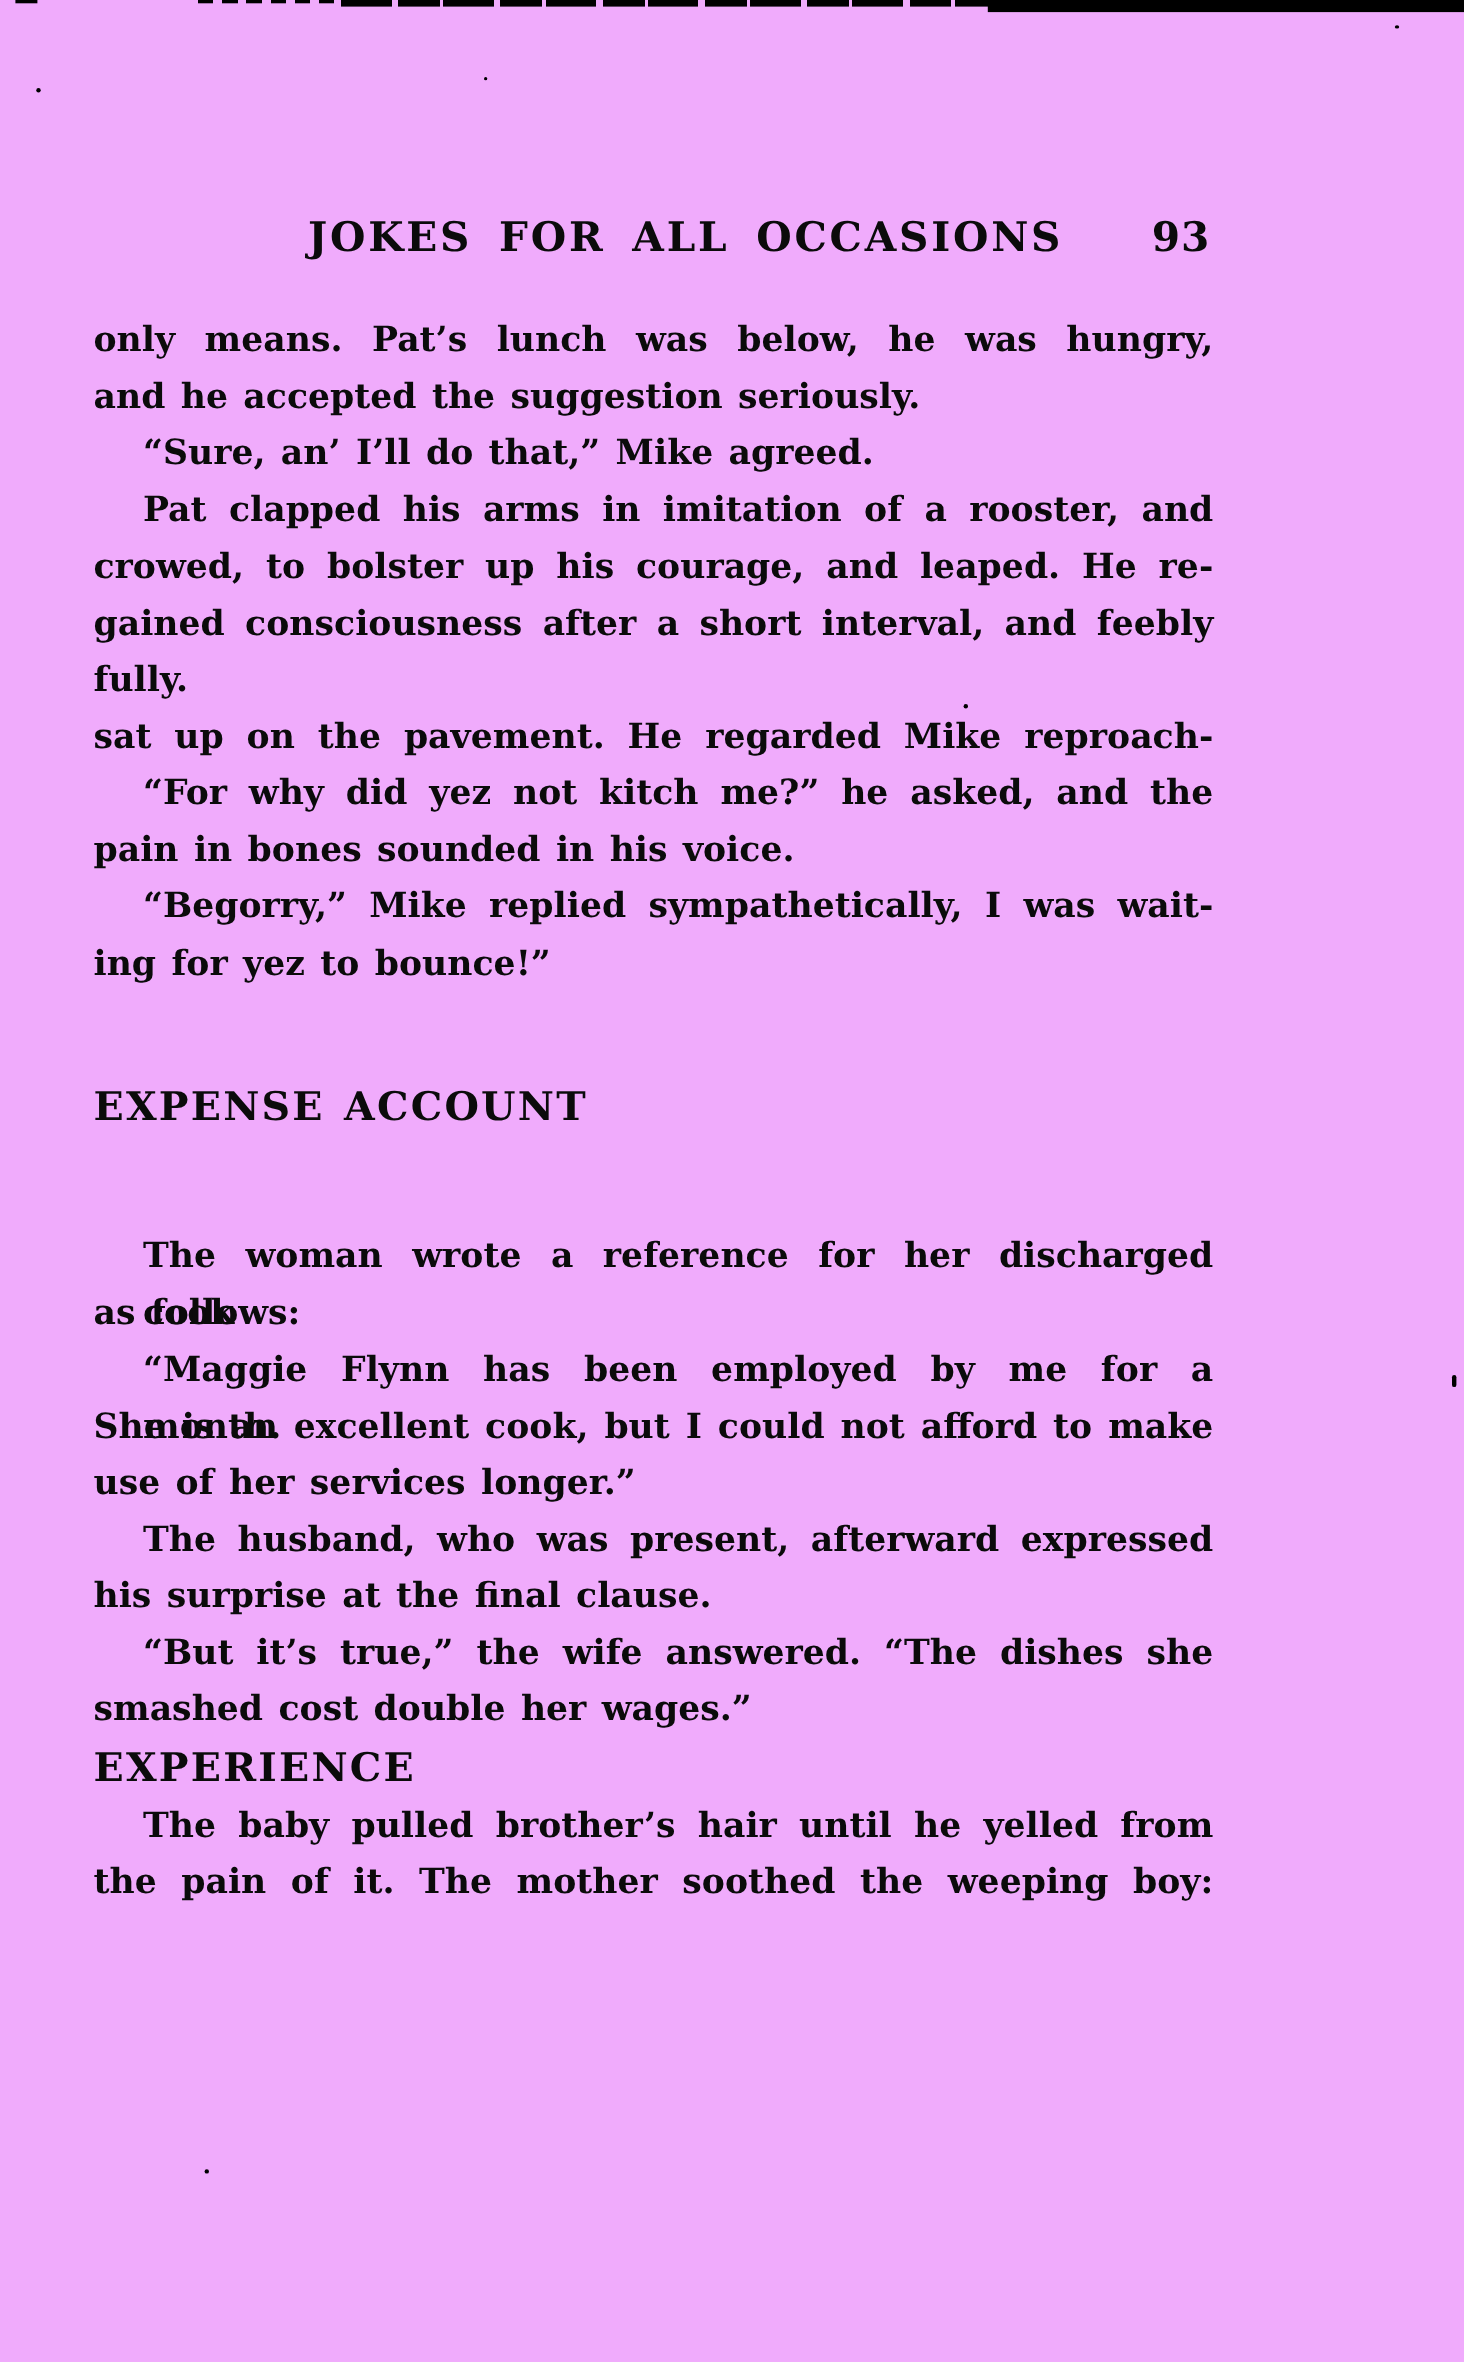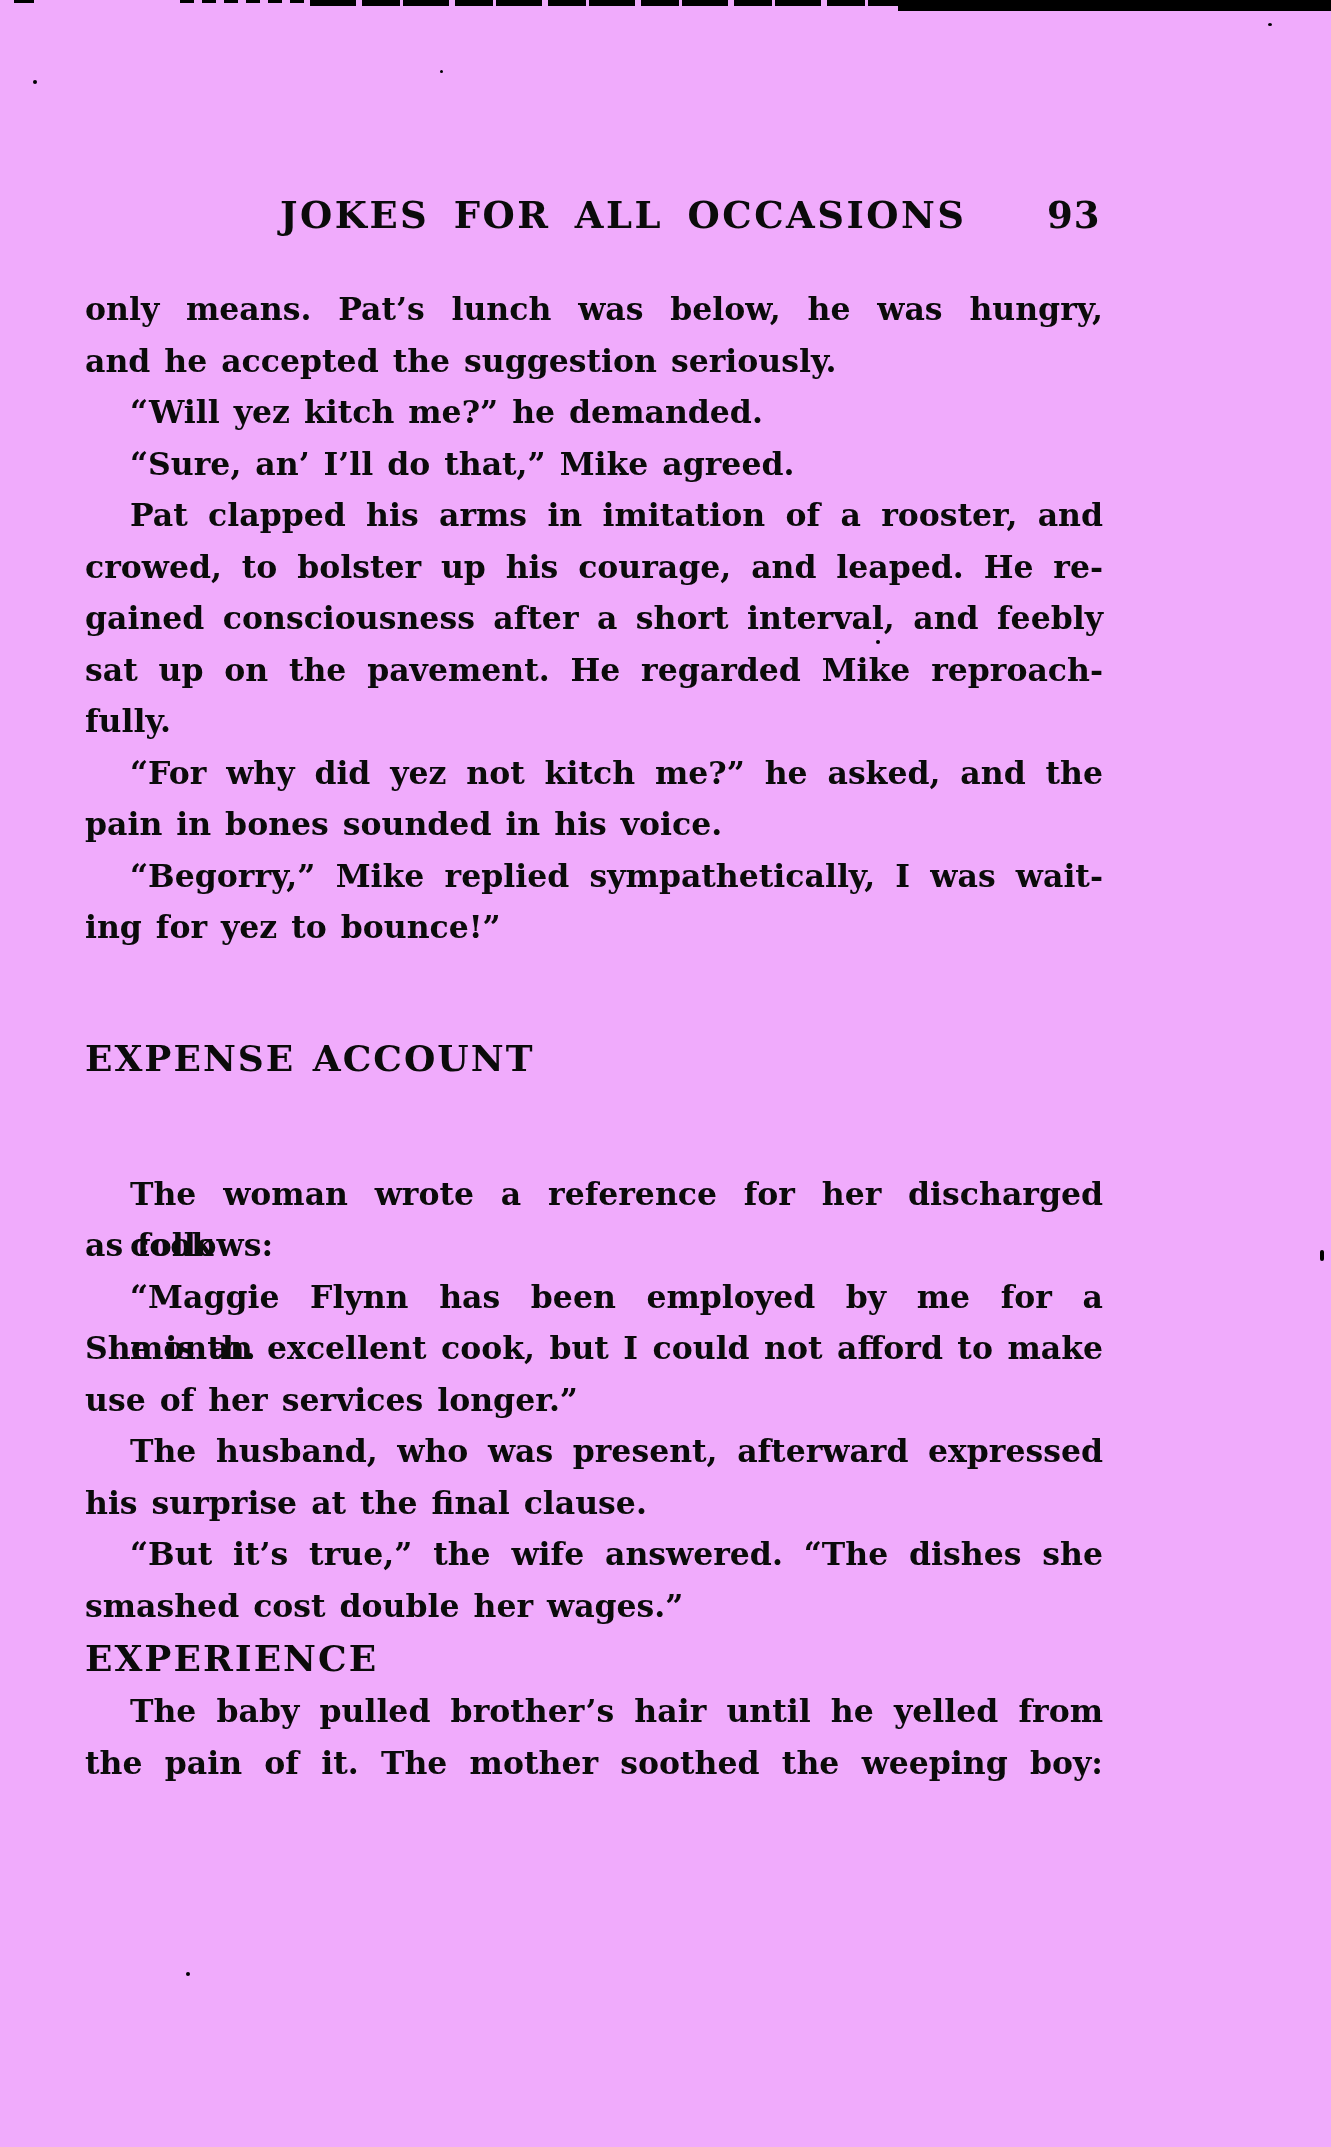--- a/index.html
+++ b/index.html
@@ -108,27 +108,26 @@
   </div>
 
   <div class="running-header">
     <div class="header-title">JOKES FOR ALL OCCASIONS</div>
     <div class="page-number">93</div>
   </div>
 
   <div class="content">
     <div class="line just">only means.  Pat’s lunch was below, he was hungry,</div>
     <div class="line">and he accepted the suggestion seriously.</div>
-    <div class="line indent">“Will yez kitch me?” he demanded.</div>
     <div class="line indent">“Sure, an’ I’ll do that,” Mike agreed.</div>
     <div class="line indent just">Pat clapped his arms in imitation of a rooster, and</div>
     <div class="line just">crowed, to bolster up his courage, and leaped.  He re-</div>
     <div class="line just">gained consciousness after a short interval, and feebly</div>
+    <div class="line">fully.</div>
     <div class="line just">sat up on the pavement.  He regarded Mike reproach-</div>
-    <div class="line">fully.</div>
     <div class="line indent just">“For why did yez not kitch me?” he asked, and the</div>
     <div class="line">pain in bones sounded in his voice.</div>
     <div class="line indent just">“Begorry,” Mike replied sympathetically, I was wait-</div>
     <div class="line">ing for yez to bounce!”</div>
 
     <div class="section-heading heading-expense">EXPENSE ACCOUNT</div>
 
     <div class="line indent just after-heading-1">The woman wrote a reference for her discharged cook</div>
     <div class="line">as follows:</div>
     <div class="line indent just">“Maggie Flynn has been employed by me for a month.</div>

